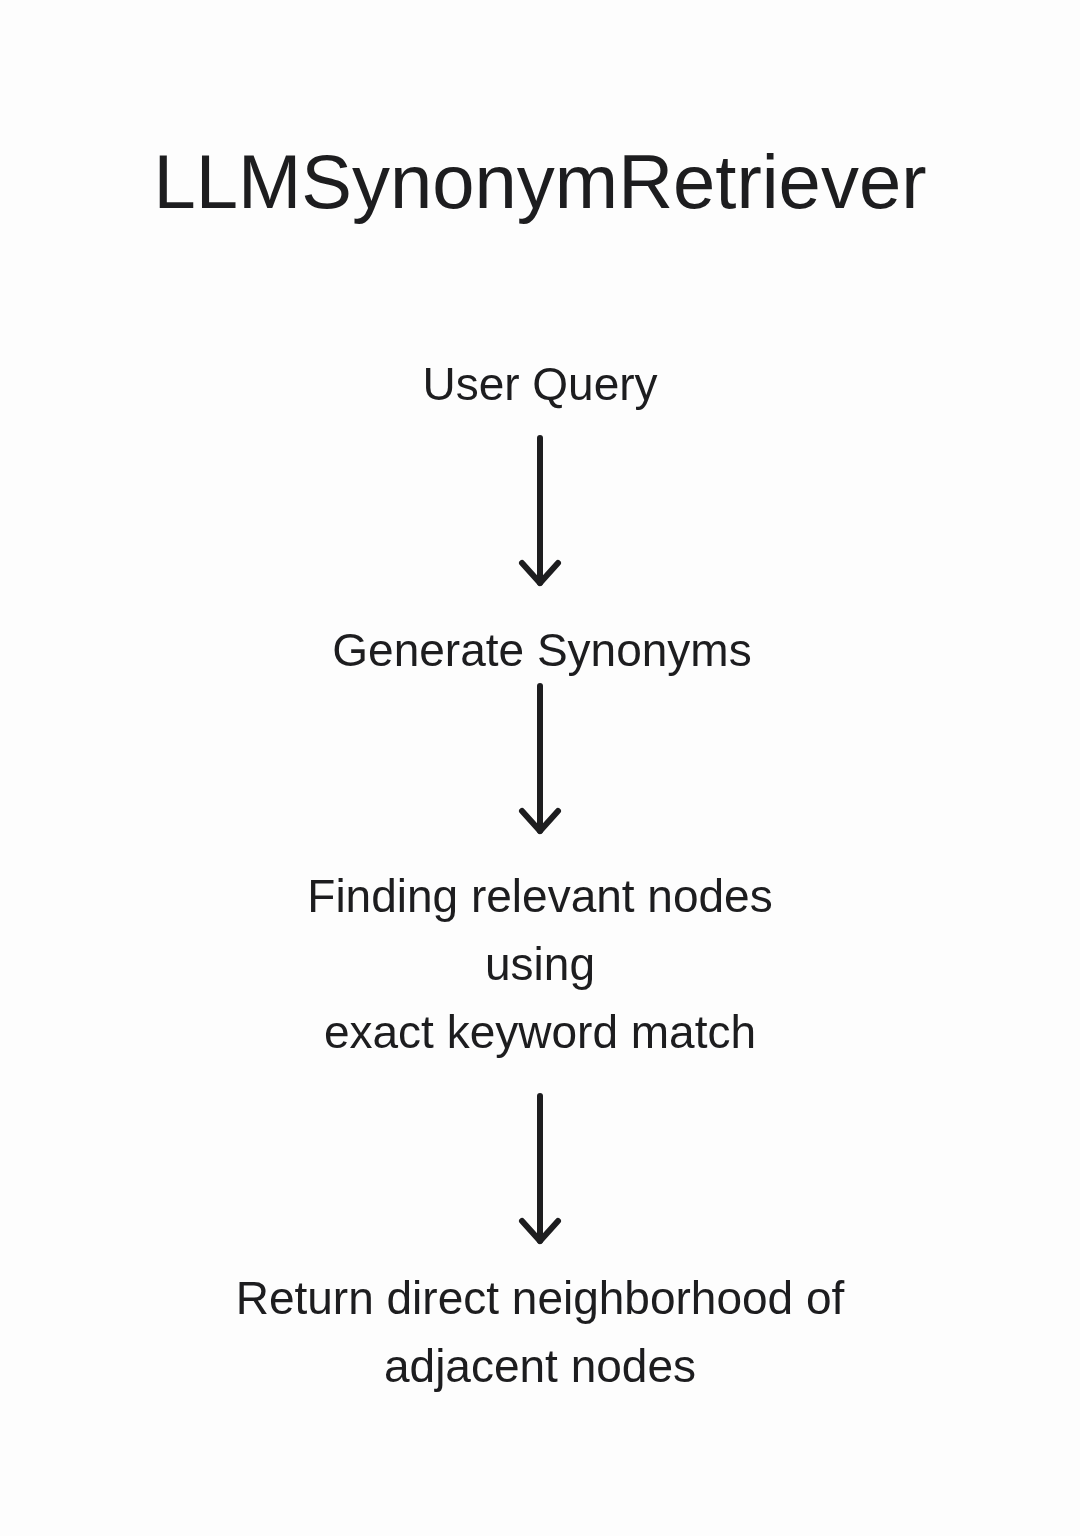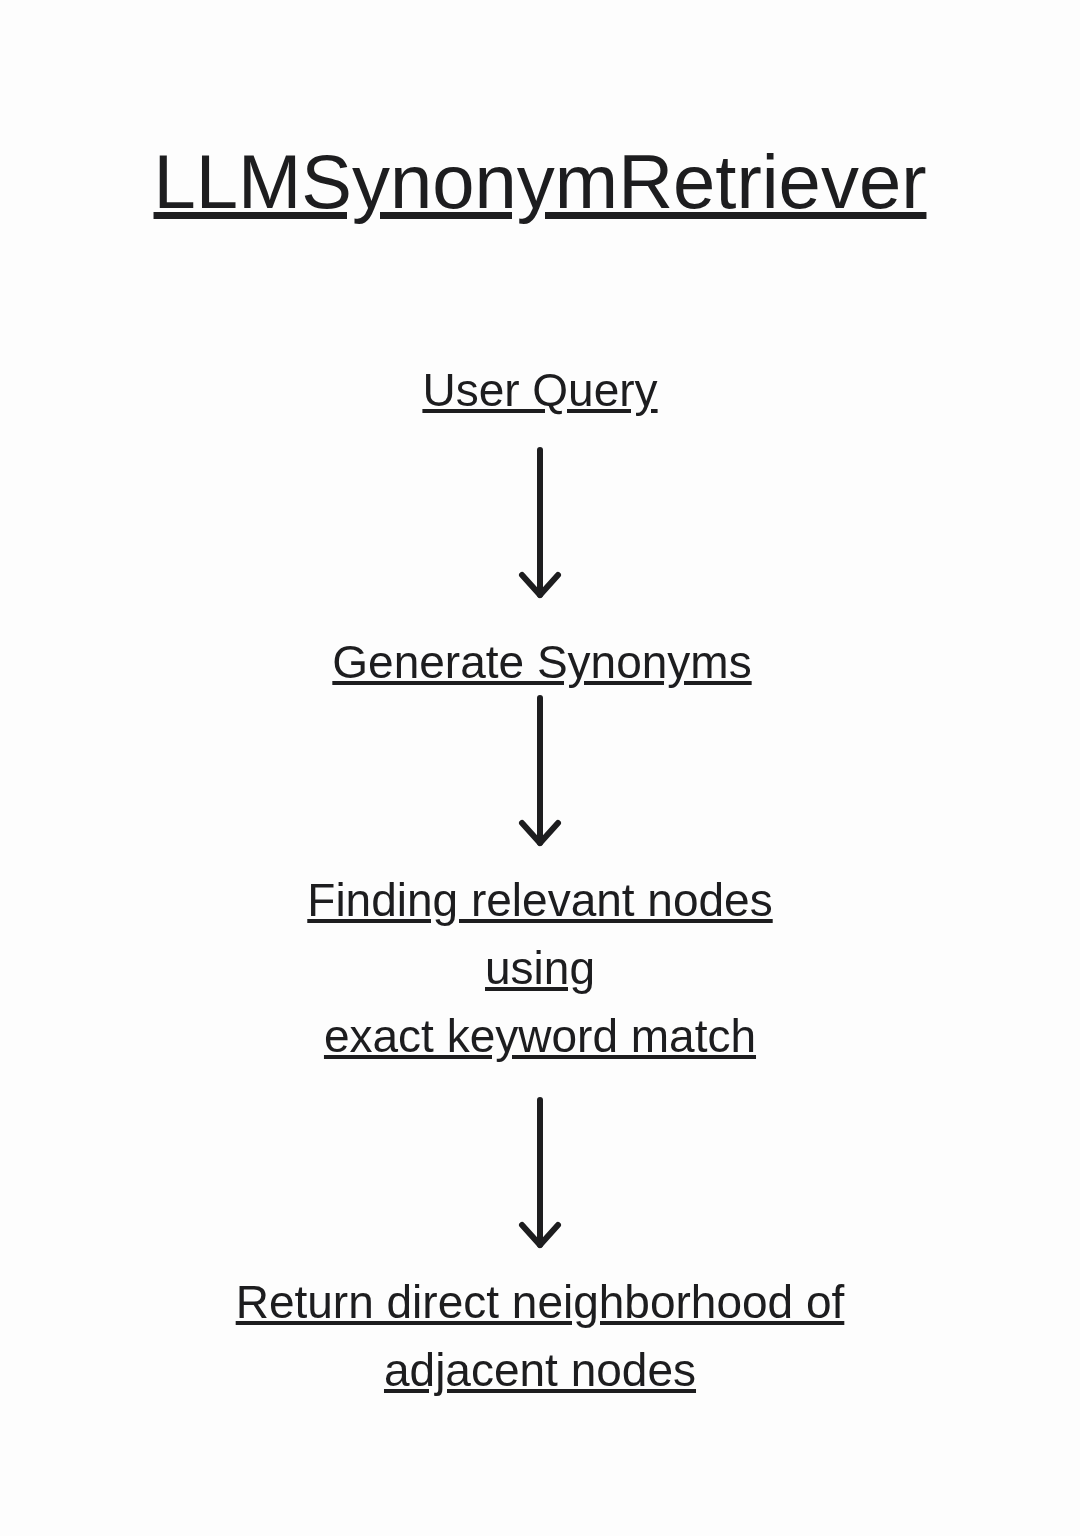--- a/index.html
+++ b/index.html
@@ -15,41 +15,40 @@
     overflow: hidden;
   }
   .flowchart {
     width: 1080px;
     height: 1536px;
     display: flex;
     flex-direction: column;
     align-items: center;
     padding-top: 138px;
     box-sizing: border-box;
-    text-decoration: underline;
   }
   .diagram-title {
     font-size: 76px;
     font-weight: 500;
     line-height: 88px;
     letter-spacing: 0px;
     text-align: center;
     margin: 0 0 118px 0;
     white-space: nowrap;
   }
   .step-label {
     font-size: 46px;
     font-weight: 500;
     line-height: 68px;
     text-align: center;
     white-space: pre-line; 
   }
-  .step-1 { margin: 12px; }
+  .step-1 { margin: 6px; }
   .step-2 { margin: 28px 0 0 4px; }
-  .step-3 { margin: 18px 0 0 0; }
+  .step-3 { margin: 26px 0 0 0; }
   .step-4 { margin: 18px 0 0 0; }
   .arrow {
     display: block;
   }
   .arrow-1 { margin-top: 10px; }
   .arrow-2 { margin-top: -2px; }
   .arrow-3 { margin-top: 26px; }
   .arrow svg {
     display: block;
     stroke: #1d1d1f;

